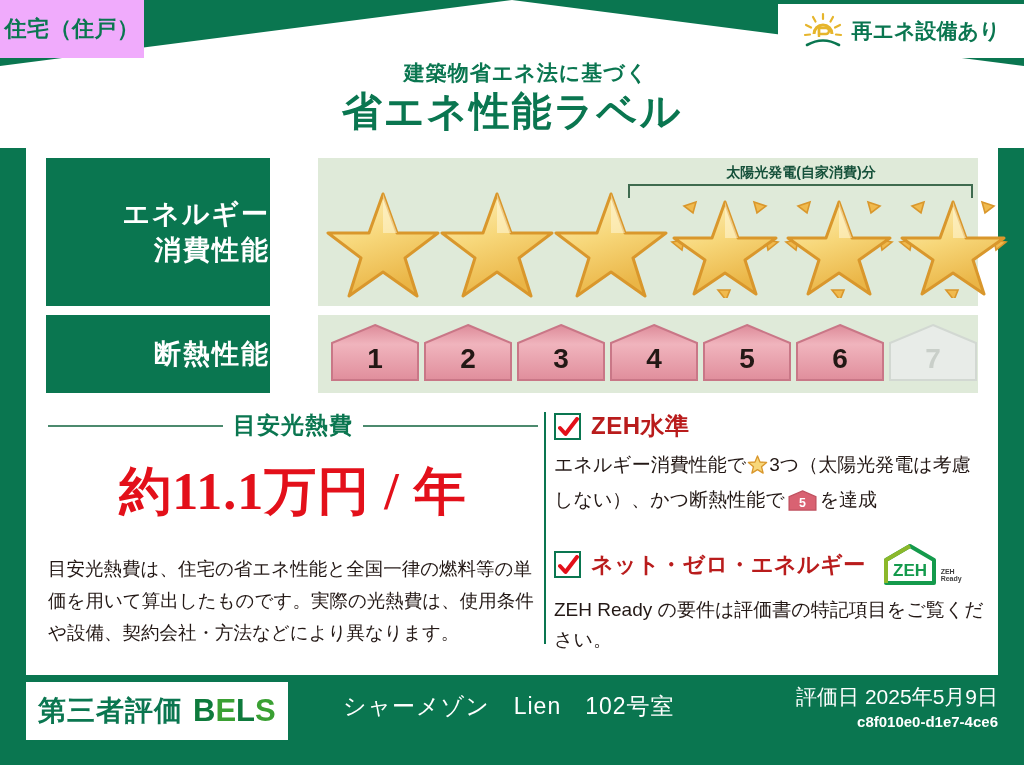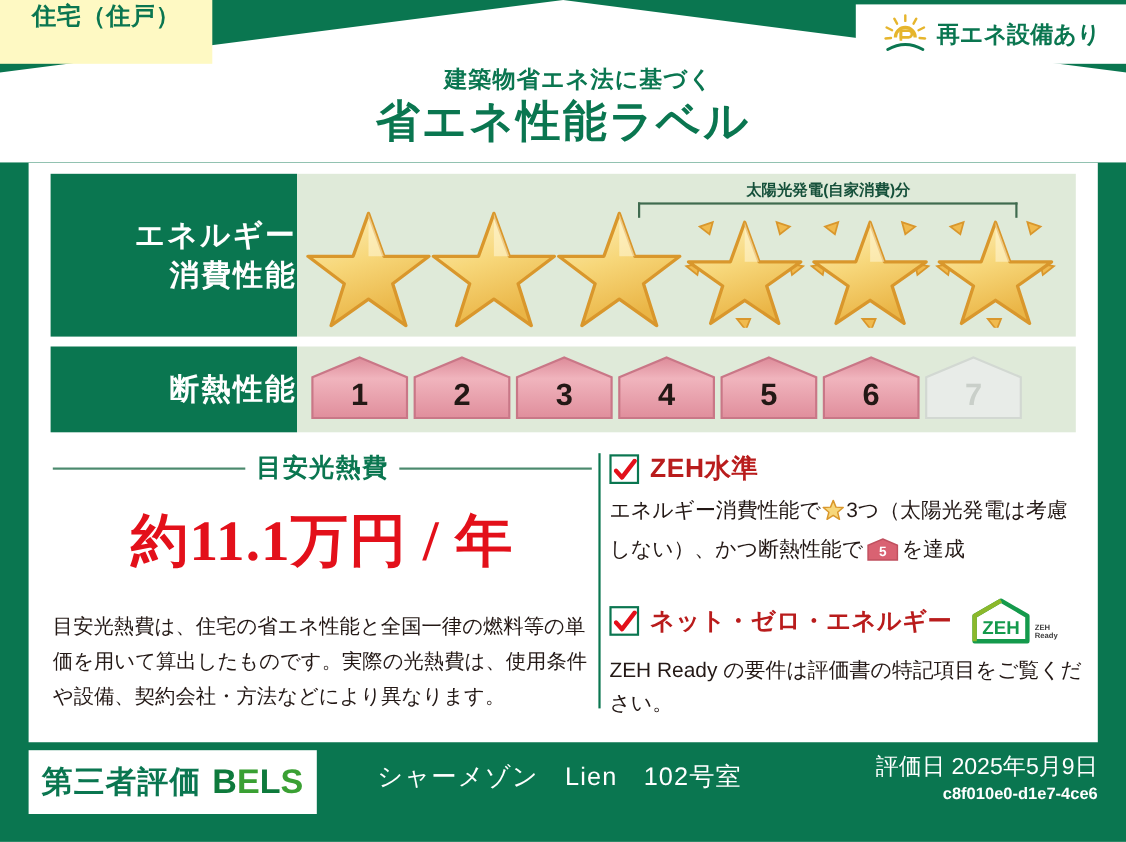--- a/index.html
+++ b/index.html
@@ -23,23 +23,23 @@
   .roof-white {
     position: absolute; left: 0; top: 0; width: 1024px; height: 148px;
     background: #ffffff;
     -webkit-clip-path: polygon(0 148px, 0 66px, 512px 0px, 1024px 66px, 1024px 148px);
     clip-path: polygon(0 148px, 0 66px, 512px 0px, 1024px 66px, 1024px 148px);
   }
 
   
   .tag-dwelling {
     position: absolute; left: 0px; top: 0px;
-    width: 193px; height: 58px;
-    background: #fef9c3;
-    display: flex; align-items: flex-start; justify-content: center;
+    width: 144px; height: 58px;
+    background: #f0abfc;
+    display: flex; align-items: center; justify-content: center;
     color: #0a7650; font-weight: bold; font-size: 22px;
     letter-spacing: 0.5px;
     z-index: 6;
   }
   
   .tag-renew {
     position: absolute; right: 0px; top: 4px;
     width: 246px; height: 54px;
     background: #ffffff;
     display: flex; align-items: center; justify-content: center; gap: 8px;
@@ -78,21 +78,21 @@
   .perf-left {
     width: 224px; flex: none;
     background: #0a7650; color: #fff;
     display: flex; flex-direction: column;
     align-items: flex-end; justify-content: center;
     font-weight: bold; letter-spacing: 2px;
   }
   .perf-left.energy { height: 148px; font-size: 27px; line-height: 1.35; }
   .perf-left.insul  { height: 78px;  font-size: 27px; }
   .perf-right {
-    flex: 1; background: #dfead9; position: relative;
+    flex: 1; background: #dfead9; position: relative; margin-left: 48px;
   }
   .perf-right.energy { height: 148px; }
   .perf-right.insul  { height: 78px; }
 
   
   .solar-caption {
     position: absolute; left: 318px; top: 6px; width: 330px;
     text-align: center; color: #15503a; font-size: 14px; font-weight: bold;
   }
   .solar-bracket {

